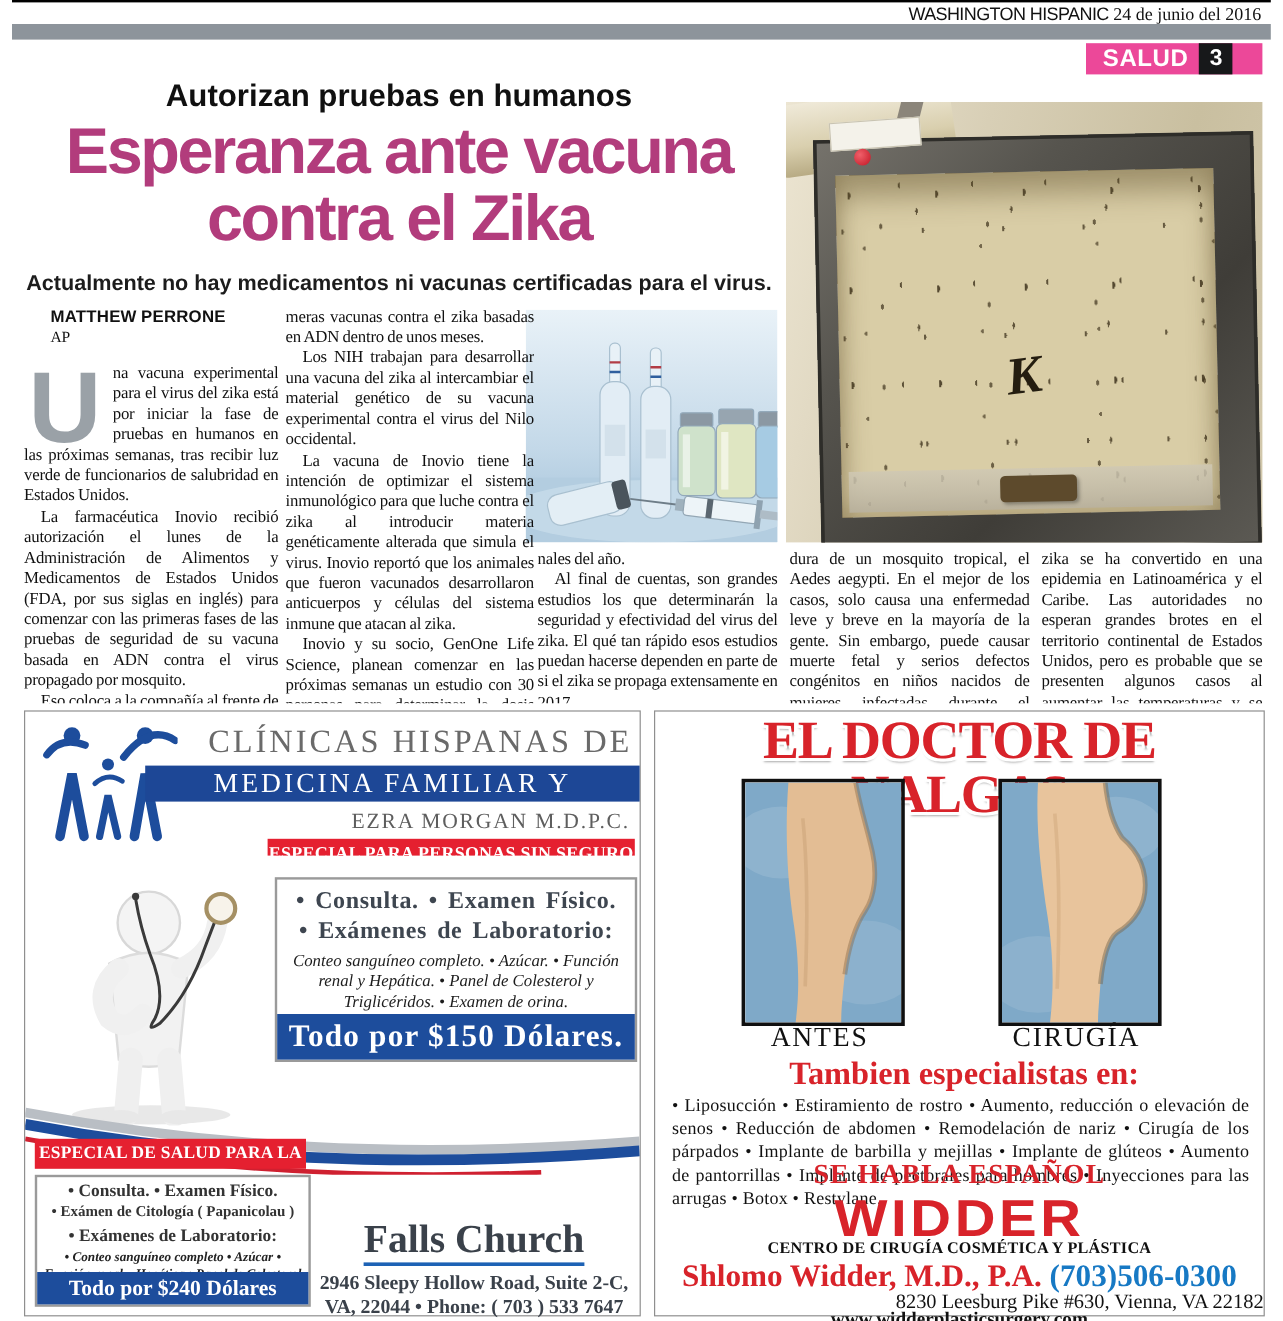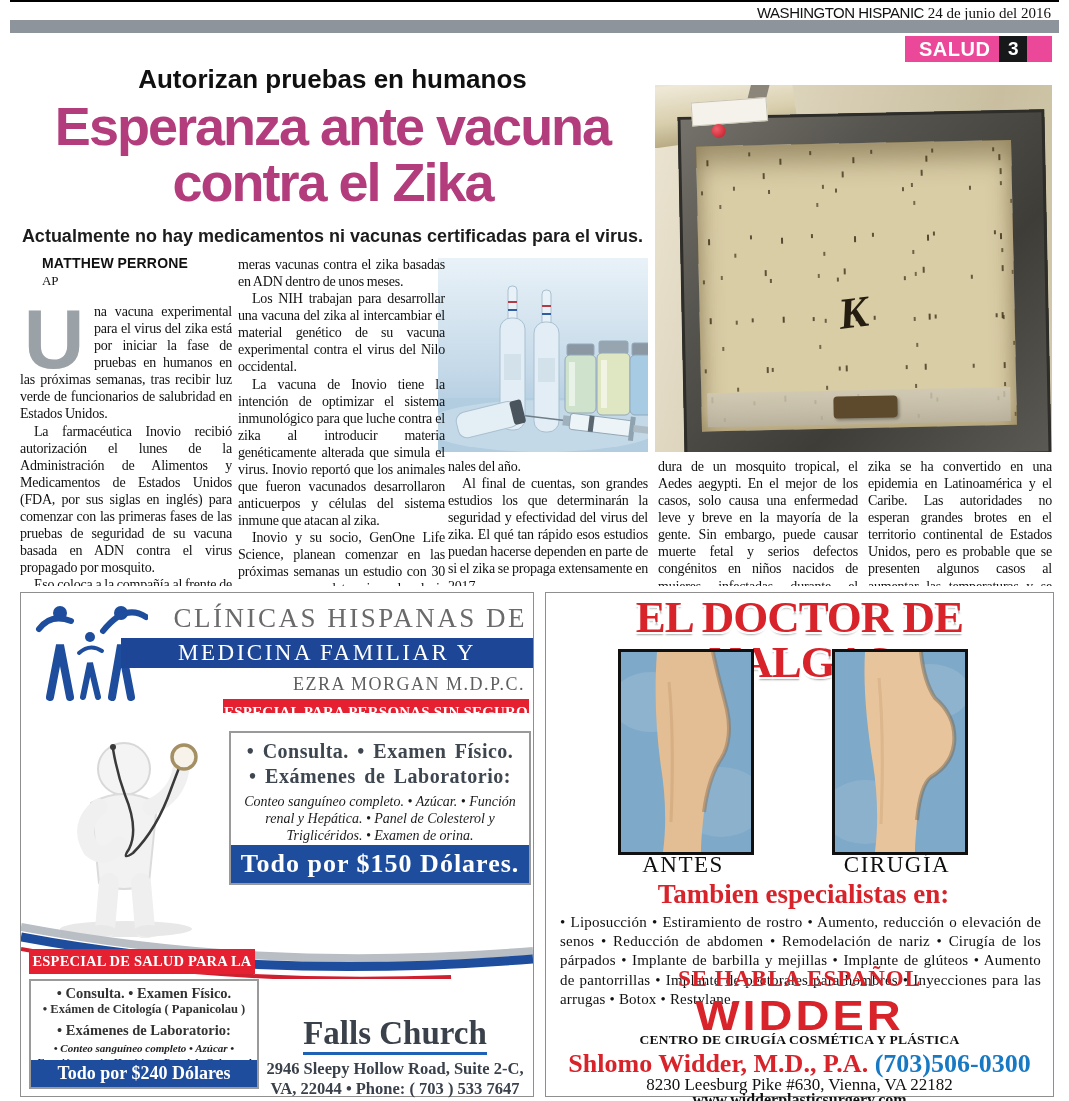--- a/index.html
+++ b/index.html
@@ -122,21 +122,21 @@
       font:400 15px/1.28 "Liberation Serif",serif;letter-spacing:.2px;}
   .wid-habla{position:absolute;left:0;top:374px;width:100%;text-align:center;color:#d8232a;
       font:700 23px/1 "Liberation Serif",serif;letter-spacing:1px;}
   .wid-logo{position:absolute;left:0;top:398px;width:100%;text-align:center;color:#d8232a;
       font:700 47px/1 "Liberation Sans",sans-serif;letter-spacing:3px;transform:scaleY(.92);}
   .wid-logosub{position:absolute;left:0;top:440px;width:100%;text-align:center;color:#101010;
       font:700 13.5px/1 "Liberation Serif",serif;letter-spacing:.2px;}
   .wid-docline{position:absolute;left:0;top:458px;width:100%;text-align:center;
       font:700 26px/1 "Liberation Serif",serif;}
   .wid-docline .nm{color:#d8232a;} .wid-docline .ph{color:#1779c4;}
-  .wid-addr{position:absolute;left:0;top:483px;width:100%;text-align:center;
+  .wid-addr{position:absolute;left:0;top:483px;width:100%;text-align:right;
       font:400 17px/1 "Liberation Serif",serif;}
   .wid-web{position:absolute;left:0;top:499px;width:100%;text-align:center;
       font:700 16px/1 "Liberation Serif",serif;}
 </style>
 </head>
 <body>
 
 <div class="page">
 
   <div class="abs top-rule"></div>

